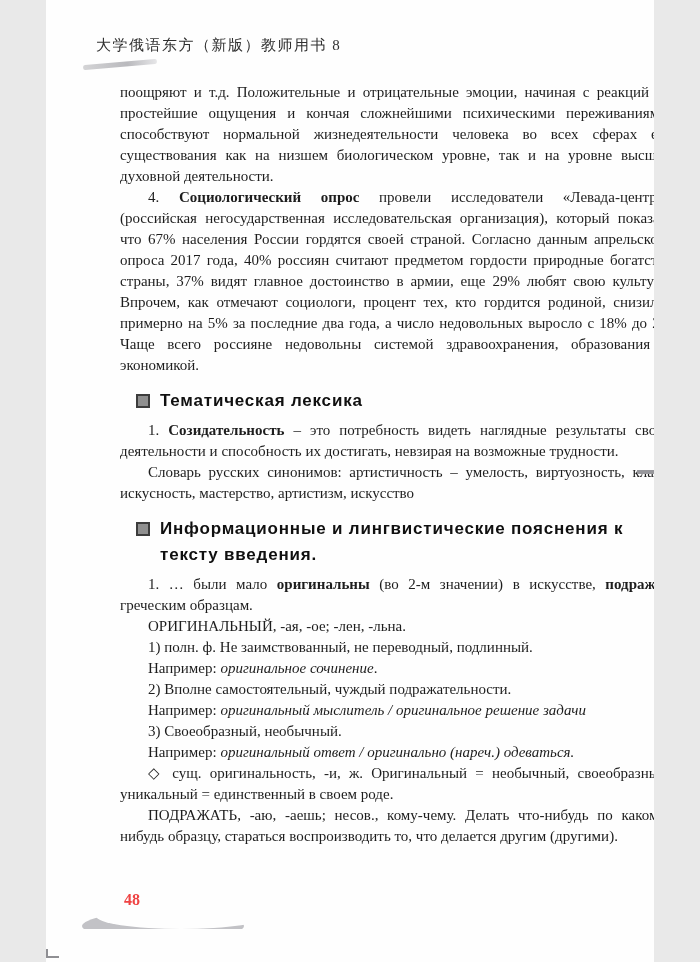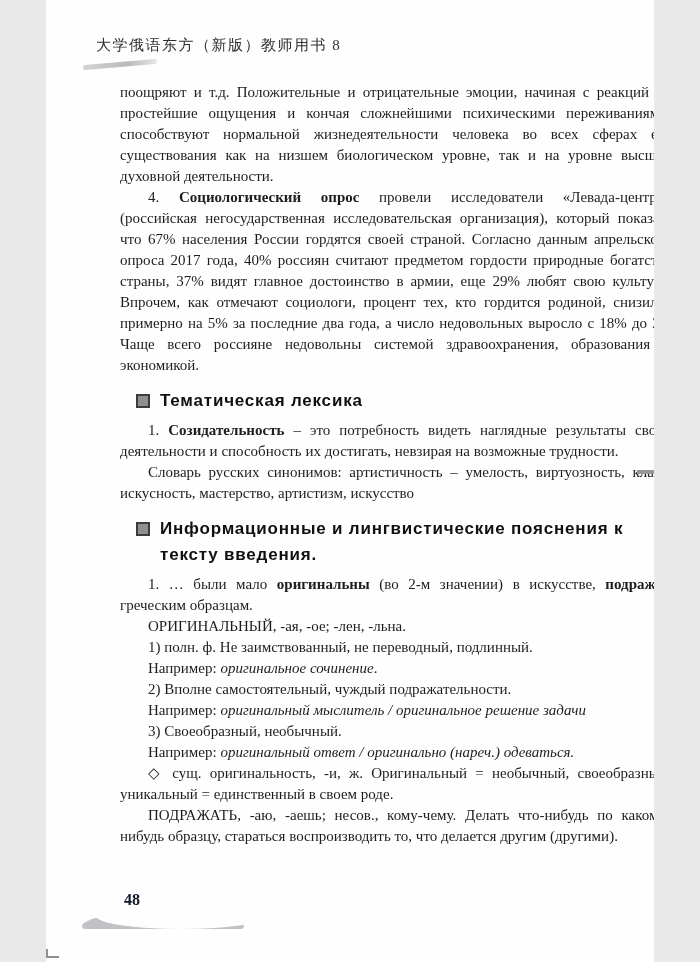--- a/index.html
+++ b/index.html
@@ -34,21 +34,21 @@
     font-size:17px; line-height:26px; letter-spacing:0.8px; color:#101010;padding-left:16px;
   }
   .sq {
     flex:0 0 auto; width:14px; height:14px; margin-top:6px;
     background:#8f8f8f; border:2px solid #3c3c3c; box-sizing:border-box;
   }
   .head-text { flex:1; }
 
   .page-number {
     position:absolute; left:78px; top:891px;
-    font-size:16px; font-weight:600; color:#0f172a;
+    font-size:16px; font-weight:600; color:#ef4444;
   }
   .swoosh { position:absolute; left:36px; top:907px; width:162px; height:22px; overflow:hidden; }
   .swoosh::before {
     content:""; position:absolute; left:0; top:5px; width:162px; height:28px;
     background:#c2c2c6; border-radius:50%;
   }
   .swoosh::after {
     content:""; position:absolute; left:14px; top:-4px; width:170px; height:26px;
     background:#fefefe; border-radius:50%;
   }

